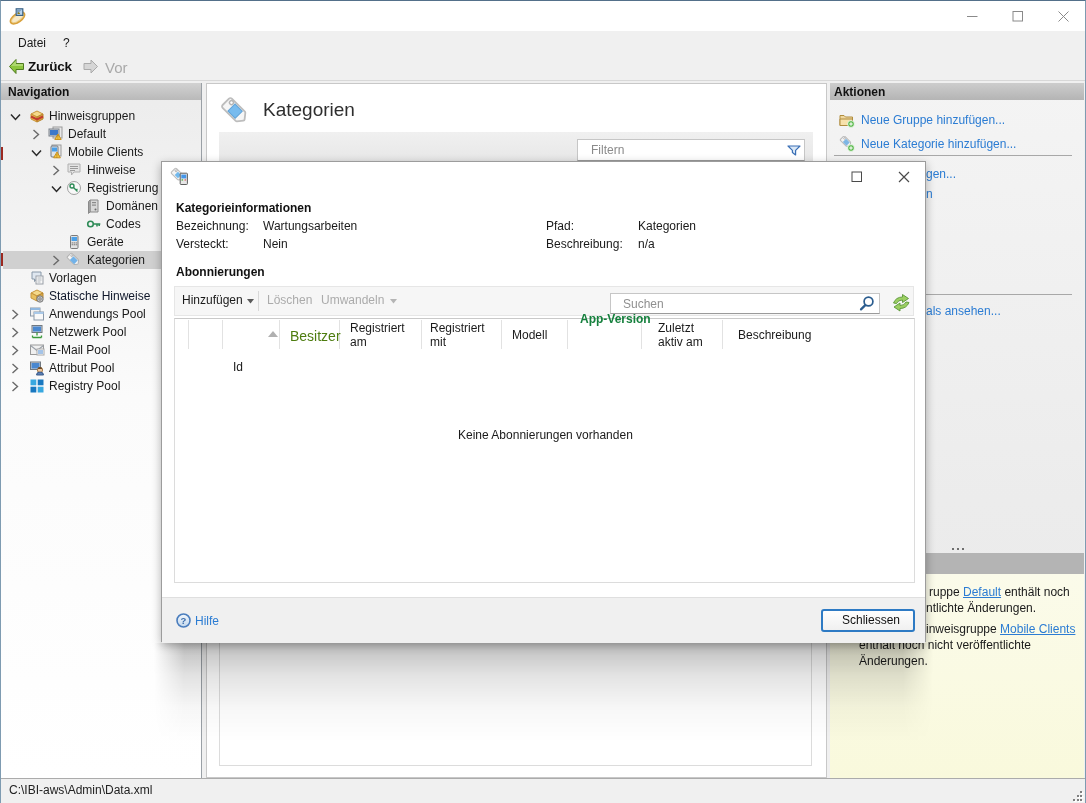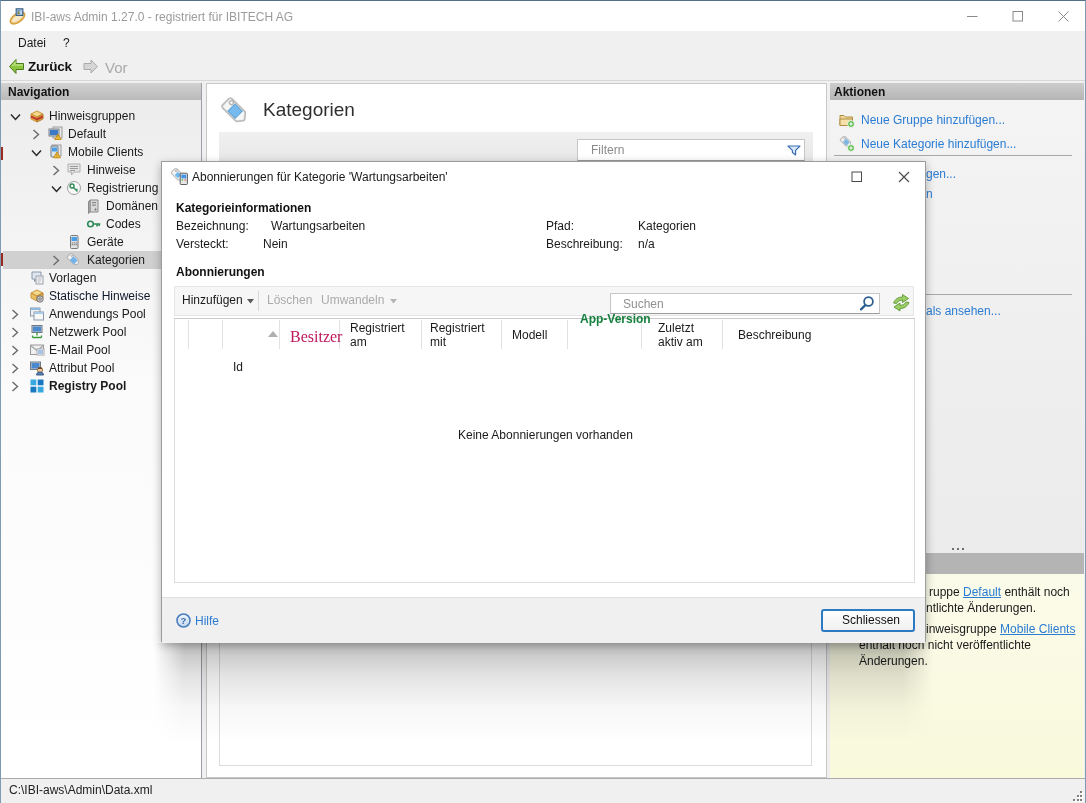--- a/index.html
+++ b/index.html
@@ -17,21 +17,20 @@
 <div class="ab" style="left:0;top:0;width:1084px;height:30px;background:#ffffff;"></div>
 <div class="ab" style="left:8px;top:6px;width:18px;height:18px;">
 <svg width="18" height="18" viewBox="0 0 18 18">
 <ellipse cx="8.5" cy="11" rx="8" ry="4" fill="none" stroke="#d9a13c" stroke-width="2" transform="rotate(-36 8.5 11)"></ellipse>
 <ellipse cx="8.5" cy="11" rx="6.8" ry="2.9" fill="#f7e9c8" stroke="#e8c87e" stroke-width="1" transform="rotate(-36 8.5 11)"></ellipse>
 <rect x="7.2" y="1.8" width="6.6" height="6.6" fill="#b8d4ee" stroke="#3a6286" stroke-width="1.2"></rect>
 <path d="M7.8 2.5 L13 2.5 L7.8 7.6 Z" fill="#7f9fbd"></path>
 <path d="M9.8 4.8 l1.4 2.2 h-2.8 Z" fill="#8a7a1a"></path>
 </svg>
 </div>
-<div class="ab txt" style="left:30px;top:9px;font-size:12px;color:#9b9b9b;">IBI-aws Admin 1.27.0 - registriert für IBITECH AG</div>
 
 <svg class="ab" style="left:961px;top:0px;" width="110" height="30" viewBox="0 0 110 30">
 <path d="M5 15.5 h10.5" stroke="#8a8a8a" stroke-width="1"></path>
 <rect x="51" y="10.5" width="9.5" height="9.5" fill="none" stroke="#8a8a8a" stroke-width="1"></rect>
 <path d="M96.5 10.5 l10 10 M106.5 10.5 l-10 10" stroke="#8a8a8a" stroke-width="1"></path>
 </svg>
 
 <div class="ab txt" style="left:17px;top:35px;font-size:12px;color:#1a1a1a;">Datei</div>
 <div class="ab txt" style="left:62px;top:35px;font-size:12px;color:#1a1a1a;">?</div>
 
@@ -195,21 +194,21 @@
         <path d="M1.5 1 L6.5 5.5 L1.5 10" fill="none" stroke="#6a6a6a" stroke-width="1.4"></path>
       </svg>
       <svg class="ab" style="left:28px;top:377px;" width="16" height="16" viewBox="0 0 16 16">
         <g fill="#38a8e0">
           <rect x="1.5" y="1.5" width="5.8" height="5.8"></rect>
           <rect x="8.7" y="1.5" width="5.8" height="5.8" fill="#1878c0"></rect>
           <rect x="1.5" y="8.7" width="5.8" height="5.8" fill="#1878c0"></rect>
           <rect x="8.7" y="8.7" width="5.8" height="5.8"></rect>
         </g>
       </svg>
-      <div class="ab txt" style="left:48px;top:378px;font-size:12px;color:#1a1a1a;font-weight:bold;">Registry Pool</div>
+      <div class="ab txt" style="left:48px;top:378px;font-size:12px;color:#1a1a1a;">Registry Pool</div>
     </div>
 
 <div class="ab" style="left:0;top:146px;width:2px;height:13px;background:#9c2a21;"></div>
 <div class="ab" style="left:0;top:252px;width:2px;height:13px;background:#9c2a21;"></div>
 
 <div class="ab" style="left:205px;top:82px;width:621px;height:695px;background:#ffffff;border:1px solid #c8c8c8;box-sizing:border-box;"></div>
 <div class="ab" style="left:217px;top:93px;width:34px;height:34px;">
 <svg width="34" height="34" viewBox="0 0 34 34">
 <g transform="rotate(45 17 17)">
 <path d="M6 10.5 h18.5 a1.5 1.5 0 0 1 1.2 0.6 l4 5 a1.4 1.4 0 0 1 0 1.8 l-4 5 a1.5 1.5 0 0 1 -1.2 0.6 H6 a2 2 0 0 1 -2 -2 v-9 a2 2 0 0 1 2 -2 Z" fill="#f6f6f6" stroke="#bdbdbd" stroke-width="1.8" stroke-linejoin="round"></path>
@@ -294,29 +293,28 @@
     <g transform="rotate(45 8 8)">
     <path d="M2.5 4.5 h8.5 a1 1 0 0 1 0.8 0.4 l2 2.5 a1 1 0 0 1 0 1.2 l-2 2.5 a1 1 0 0 1 -0.8 0.4 H2.5 a1.2 1.2 0 0 1 -1.2 -1.2 v-4.6 a1.2 1.2 0 0 1 1.2 -1.2 Z" fill="#f4f4f4" stroke="#bdbdbd" stroke-width="1.1"></path>
     <circle cx="3.7" cy="6.3" r="1" fill="#fff" stroke="#aaa" stroke-width="0.9"></circle>
     <rect x="5.6" y="5.7" width="4.6" height="4.6" fill="#72b9ed"></rect>
     </g>
     <rect x="10.2" y="6.2" width="7.2" height="11.3" rx="0.8" fill="#e6e6e6" stroke="#5f5f5f" stroke-width="1"></rect>
     <rect x="11.3" y="7.6" width="5" height="3.8" fill="#4596e8"></rect>
     <circle cx="12.3" cy="12.9" r="0.9" fill="#6dbb5a"></circle>
     <circle cx="15.3" cy="12.9" r="0.9" fill="#d98080"></circle>
   </svg>
-  <div class="ab txt" style="left:30px;top:8px;font-size:12px;color:#1a1a1a;">Abonnierungen für Kategorie 'Wartungsarbeiten'</div>
   <svg class="ab" style="left:684px;top:5px;" width="80" height="20" viewBox="0 0 80 20">
     <rect x="6" y="5" width="9.5" height="9.5" fill="none" stroke="#4a4a4a" stroke-width="1"></rect>
     <path d="M53 5 l10 10 M63 5 l-10 10" stroke="#4a4a4a" stroke-width="1.2"></path>
   </svg>
 
   <div class="ab txt" style="left:14px;top:39px;font-size:12px;font-weight:bold;color:#111;">Kategorieinformationen</div>
   <div class="ab txt" style="left:14px;top:57px;font-size:12px;color:#1a1a1a;">Bezeichnung:</div>
-  <div class="ab txt" style="left:101px;top:57px;font-size:12px;color:#1a1a1a;margin-left:8px;">Wartungsarbeiten</div>
+  <div class="ab txt" style="left:101px;top:57px;font-size:12px;color:#1a1a1a;">Wartungsarbeiten</div>
   <div class="ab txt" style="left:384px;top:57px;font-size:12px;color:#1a1a1a;">Pfad:</div>
   <div class="ab txt" style="left:476px;top:57px;font-size:12px;color:#1a1a1a;">Kategorien</div>
   <div class="ab txt" style="left:14px;top:75px;font-size:12px;color:#1a1a1a;">Versteckt:</div>
   <div class="ab txt" style="left:101px;top:75px;font-size:12px;color:#1a1a1a;">Nein</div>
   <div class="ab txt" style="left:384px;top:75px;font-size:12px;color:#1a1a1a;">Beschreibung:</div>
   <div class="ab txt" style="left:476px;top:75px;font-size:12px;color:#1a1a1a;">n/a</div>
 
   <div class="ab txt" style="left:14px;top:103px;font-size:12px;font-weight:bold;color:#111;">Abonnierungen</div>
 
   <div class="ab" style="left:12px;top:124px;width:740px;height:30px;background:#f6f6f6;border:1px solid #e6e6e6;box-sizing:border-box;"></div>
@@ -350,21 +348,21 @@
   <div class="ab" style="left:259px;top:158px;width:1px;height:29px;background:#e2e2e2;"></div>
   <div class="ab" style="left:339px;top:158px;width:1px;height:29px;background:#e2e2e2;"></div>
   <div class="ab" style="left:405px;top:158px;width:1px;height:29px;background:#e2e2e2;"></div>
   <div class="ab" style="left:479px;top:158px;width:1px;height:29px;background:#e2e2e2;"></div>
   <div class="ab" style="left:560px;top:158px;width:1px;height:29px;background:#e2e2e2;"></div>
 
   <div class="ab txt" style="left:71px;top:166px;font-size:12px;color:#1a1a1a;margin-top:32px;">Id</div>
   <svg class="ab" style="left:106px;top:169px;" width="10" height="6" viewBox="0 0 10 6">
         <path d="M5 0 L10 6 L0 6 Z" fill="#b0b0b0"></path>
       </svg>
-  <div class="ab txt" style="left:128px;top:166px;font-size:16px;color:#be185d;font-family:Liberation Serif, serif;">Besitzer</div>
+  <div class="ab txt" style="left:128px;top:166px;font-size:14px;color:#4d7c0f;">Besitzer</div>
   <div class="ab txt" style="left:188px;top:159px;font-size:12px;color:#1a1a1a;">Registriert<br>am</div>
   <div class="ab txt" style="left:268px;top:159px;font-size:12px;color:#1a1a1a;">Registriert<br>mit</div>
   <div class="ab txt" style="left:350px;top:166px;font-size:12px;color:#1a1a1a;">Modell</div>
   <div class="ab txt" style="left:418px;top:150px;font-size:12px;color:#15803d;font-weight:bold;">App-Version</div>
   <div class="ab txt" style="left:496px;top:159px;font-size:12px;color:#1a1a1a;">Zuletzt<br>aktiv am</div>
   <div class="ab txt" style="left:576px;top:166px;font-size:12px;color:#1a1a1a;">Beschreibung</div>
 
   <div class="ab txt" style="left:296px;top:266px;font-size:12px;color:#1a1a1a;">Keine Abonnierungen vorhanden</div>
 
   <div class="ab" style="left:0;top:435px;width:763px;height:45px;background:#f0f0f0;border-top:1px solid #dfdfdf;"></div>

